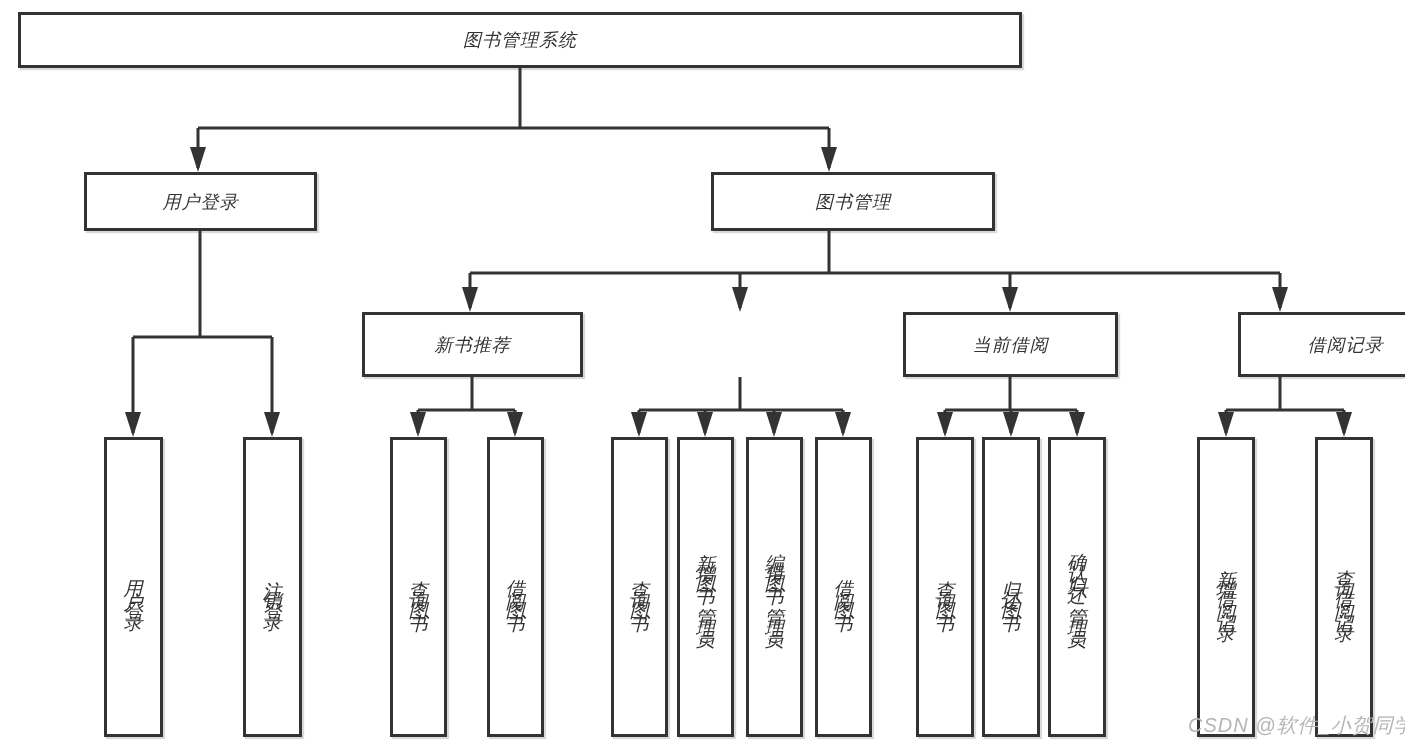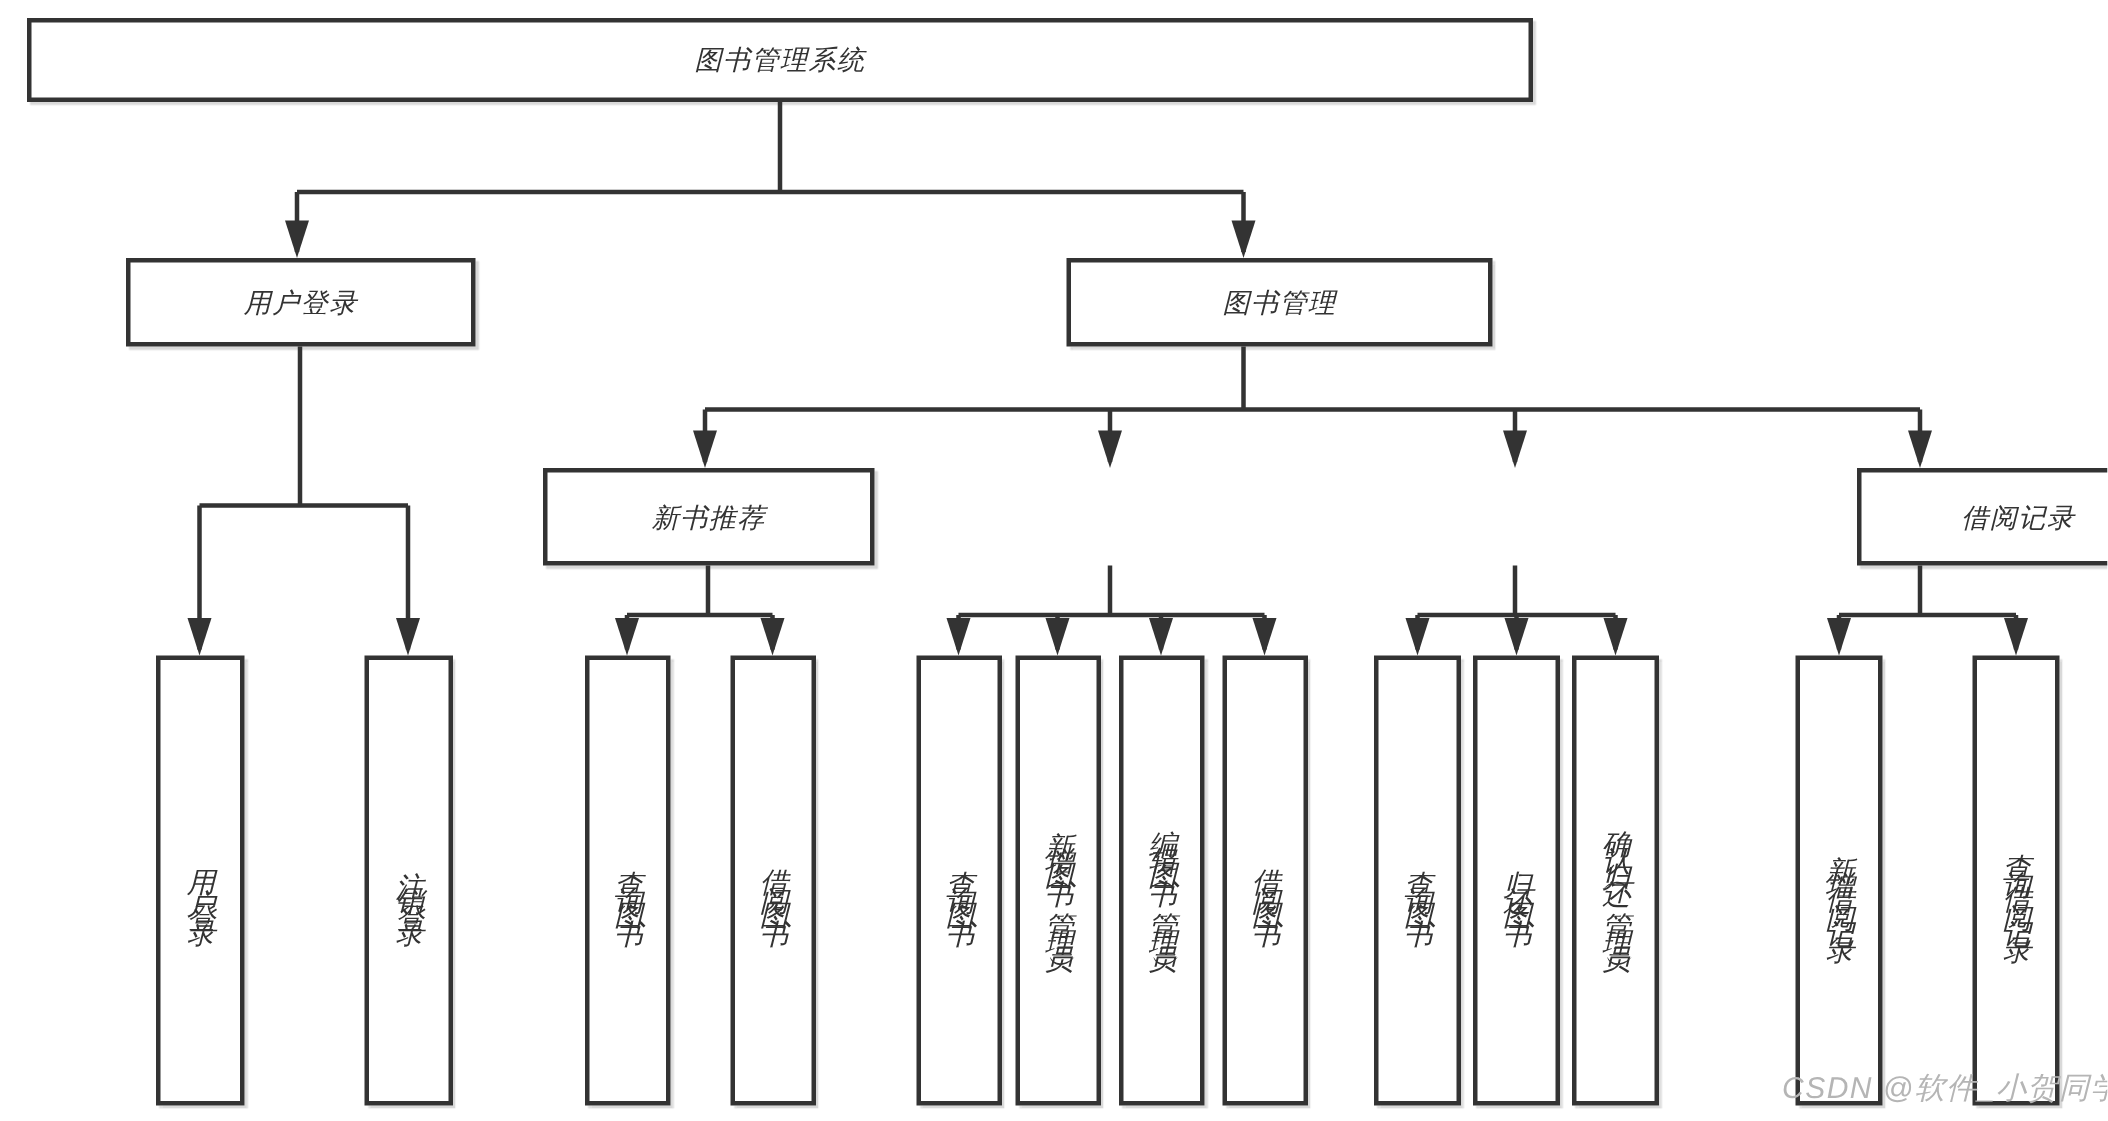--- a/index.html
+++ b/index.html
@@ -52,20 +52,23 @@
 
   <div class="box" style="left:84px;top:172px;width:233px;height:59px;">
     <span class="hlabel">用户登录</span>
   </div>
   <div class="box" style="left:711px;top:172px;width:284px;height:59px;">
     <span class="hlabel">图书管理</span>
   </div>
 
   <div class="box" style="left:362px;top:312px;width:221px;height:65px;">
     <span class="hlabel">新书推荐</span>
+  </div>
+  <div class="box" style="left:903px;top:312px;width:215px;height:65px;">
+    <span class="hlabel">当前借阅</span>
   </div>
   <div class="box" style="left:1238px;top:312px;width:215px;height:65px;justify-content:center;">
     <span class="hlabel">借阅记录</span>
   </div>
 
   <div class="box leaf" style="left:104px;width:59px;">
     <span class="vlabel">用户登录</span>
   </div>
   <div class="box leaf" style="left:243px;width:59px;">
     <span class="vlabel">注销登录</span>

